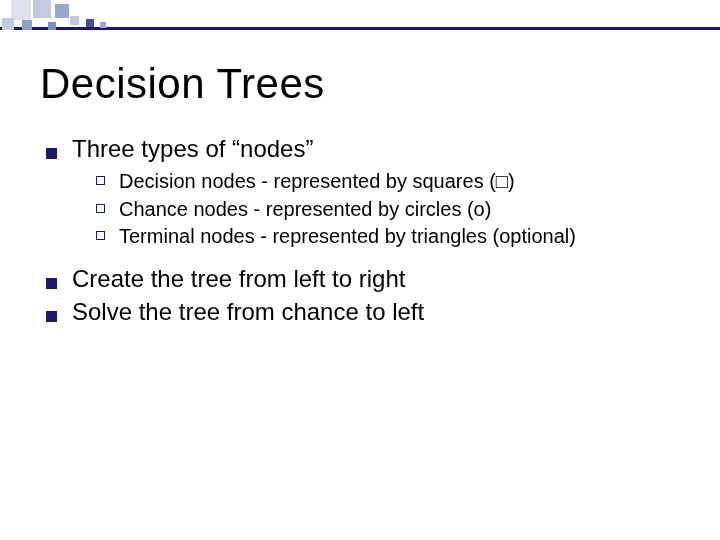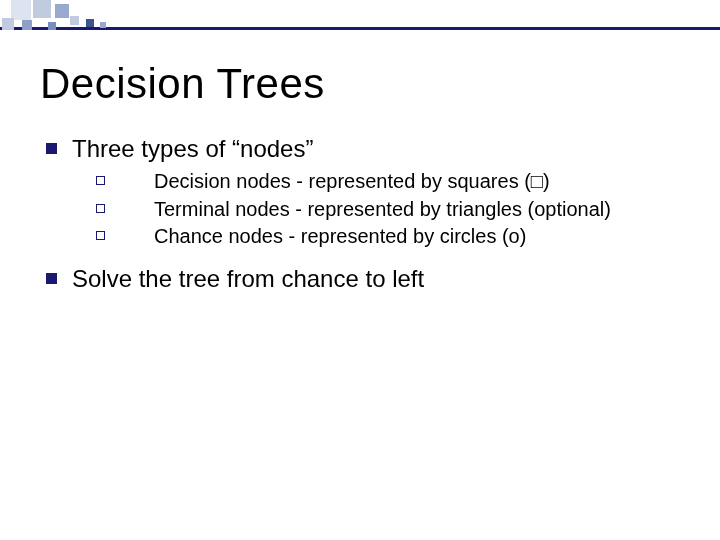--- a/index.html
+++ b/index.html
@@ -49,21 +49,21 @@
   .body {
     position: absolute;
     left: 46px;
     top: 134px;
     width: 628px;
     font-size: 24px;
     line-height: 1.22;
   }
   .l1 {
     display: flex;
-    align-items: flex-start;
+    align-items: center;
     margin-bottom: 4px;
   }
   .l1 .bullet1 {
     flex: 0 0 auto;
     width: 11px;
     height: 11px;
     background: #191970;
     margin-top: 9px;
     margin-right: 15px;
   }
@@ -84,21 +84,20 @@
     flex: 0 0 auto;
     width: 9px;
     height: 9px;
     border: 1.5px solid #191970;
     box-sizing: border-box;
     margin-top: 7px;
     margin-right: 14px;
   }
   .l2 .text2 {
     flex: 1 1 auto;
-    margin-left: 35px;
   }
 </style>
 </head>
 <body>
 <div class="slide">
 
   <div class="deco">
     <div class="bar"></div>
     <div class="sq" style="left:11px; top:0px;  width:20px; height:20px; background:#dde3ef;"></div>
     <div class="sq" style="left:33px; top:0px;  width:18px; height:18px; background:#c1cbe0;"></div>
@@ -120,29 +119,33 @@
       <div class="text1">Three types of “nodes”</div>
     </div>
 
     <div class="sub">
       <div class="l2">
         <div class="bullet2"></div>
         <div class="text2">Decision nodes - represented by squares (□)</div>
       </div>
       <div class="l2">
         <div class="bullet2"></div>
-        <div class="text2">Terminal nodes - represented by triangles  (optional)</div>
+        <div class="text2">Chance nodes - represented by circles (ο)</div>
       </div>
       <div class="l2">
         <div class="bullet2"></div>
-        <div class="text2">Chance nodes - represented by circles (ο)</div>
+        <div class="text2">Terminal nodes - represented by triangles  (optional)</div>
       </div>
     </div>
 
 
+    <div class="l1">
+      <div class="bullet1"></div>
+      <div class="text1">Create the tree from left to right</div>
+    </div>
 
     <div class="l1">
       <div class="bullet1"></div>
       <div class="text1">Solve the tree from chance to left</div>
     </div>
 
   </div>
 </div>
 
 </body></html>

